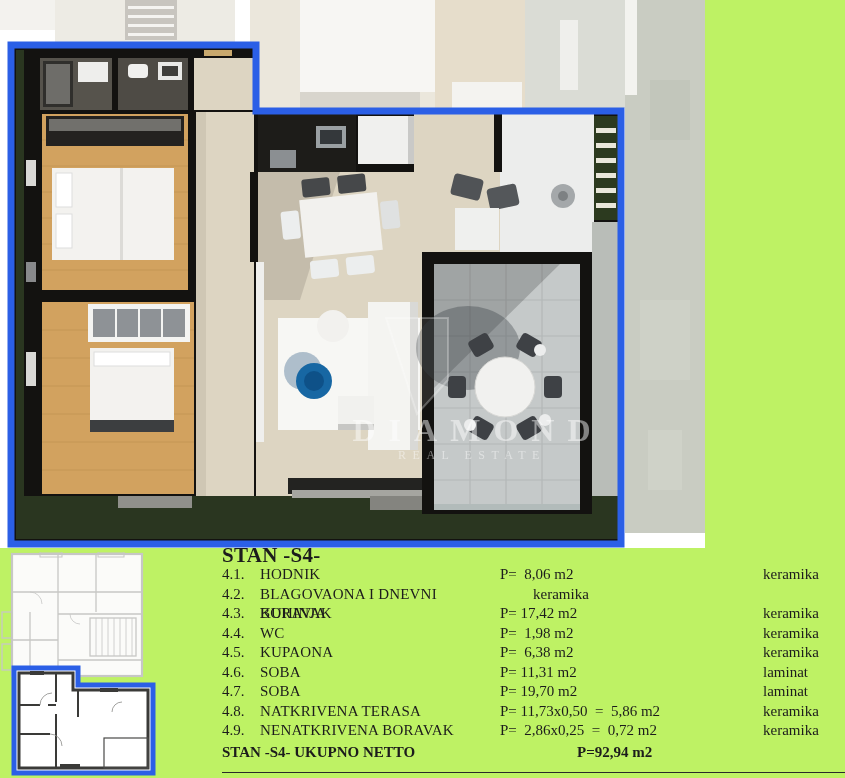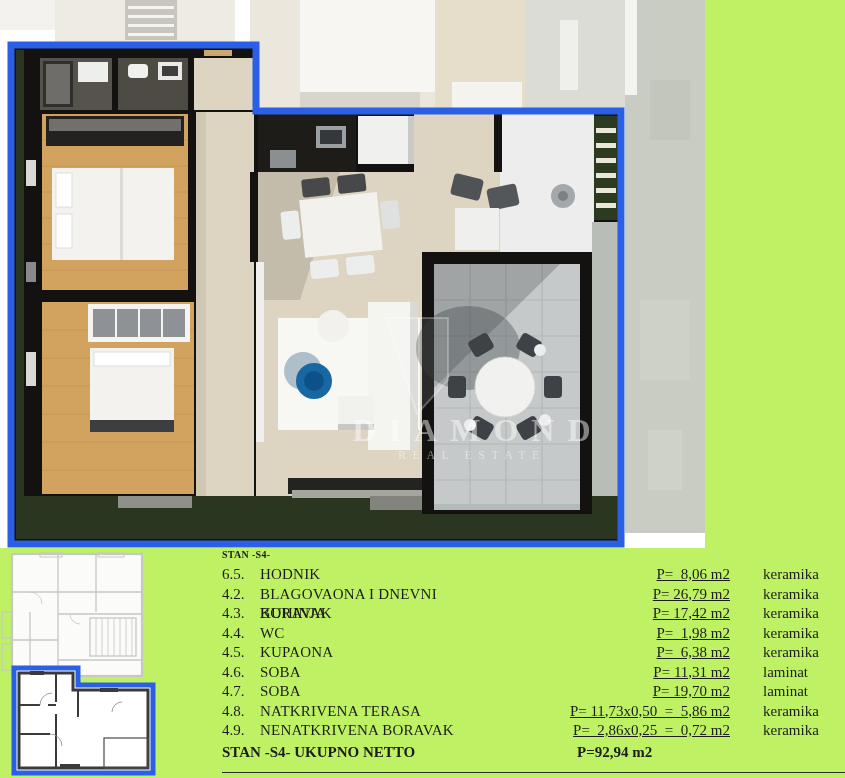--- a/index.html
+++ b/index.html
@@ -1,25 +1,25 @@
 <!DOCTYPE html>
 <html><head>
 <meta charset="utf-8">
 <style>
   html,body{margin:0;padding:0;background:#fff;}
   .canvas{position:relative;width:845px;height:778px;background:#bef264;overflow:hidden;
           font-family:"Liberation Serif","DejaVu Serif",serif;}
   .plan3d{position:absolute;left:0;top:0;width:705px;height:548px;}
   .miniplan{position:absolute;left:0;top:552px;width:215px;height:226px;}
   .sched{position:absolute;left:222px;top:545px;width:623px;color:#1c1c1c;}
-  .t-title{font-weight:bold;font-size:10px;height:20px;line-height:20px;letter-spacing:.3px;}
+  .t-title{font-weight:bold;font-size:21px;height:20px;line-height:20px;letter-spacing:.3px;}
   .t-row{display:grid;grid-template-columns:38px 240px 230px 1fr;height:19.5px;line-height:19.5px;font-size:15px;}
   .col-num{}
   .col-name{letter-spacing:.2px;}
-  .col-area{text-align:right;white-space:pre;text-decoration:underline;}
+  .col-area{white-space:pre;}
   .col-mat{padding-left:33px;}
   .t-total{position:relative;height:20px;line-height:20px;font-weight:bold;font-size:15px;margin-top:1px;}
   .t-total .area{position:absolute;left:355px;top:0;white-space:pre;}
   .t-underline{border-top:1.5px solid #2a2a2a;margin-top:10px;width:100%;height:0;}
   svg text.wm1{font-family:"Liberation Serif",serif;font-weight:bold;}
   svg text.wm2{font-family:"Liberation Serif",serif;}
 </style>
 </head>
 <body>
 
@@ -221,29 +221,28 @@
         <rect x="100" y="136" width="18" height="4" fill="#3a3a38"></rect>
         <rect x="60" y="212" width="20" height="4" fill="#3a3a38"></rect>
       </g>
     </svg>
   </div>
 
   <div class="sched">
     <div class="t-title">STAN -S4-</div>
     <div>
         <div class="t-row">
-          <span class="col-num">6.5.</span>
+          <span class="col-num">4.1.</span>
           <span class="col-name">HODNIK</span>
           <span class="col-area">P=  8,06 m2</span>
           <span class="col-mat">keramika</span>
         </div>
         <div class="t-row">
           <span class="col-num">4.2.</span>
           <span class="col-name">BLAGOVAONA I DNEVNI BORAVAK</span>
-          <span class="col-area">P= 26,79 m2</span>
           <span class="col-mat">keramika</span>
         </div>
         <div class="t-row">
           <span class="col-num">4.3.</span>
           <span class="col-name">KUHINJA</span>
           <span class="col-area">P= 17,42 m2</span>
           <span class="col-mat">keramika</span>
         </div>
         <div class="t-row">
           <span class="col-num">4.4.</span>

